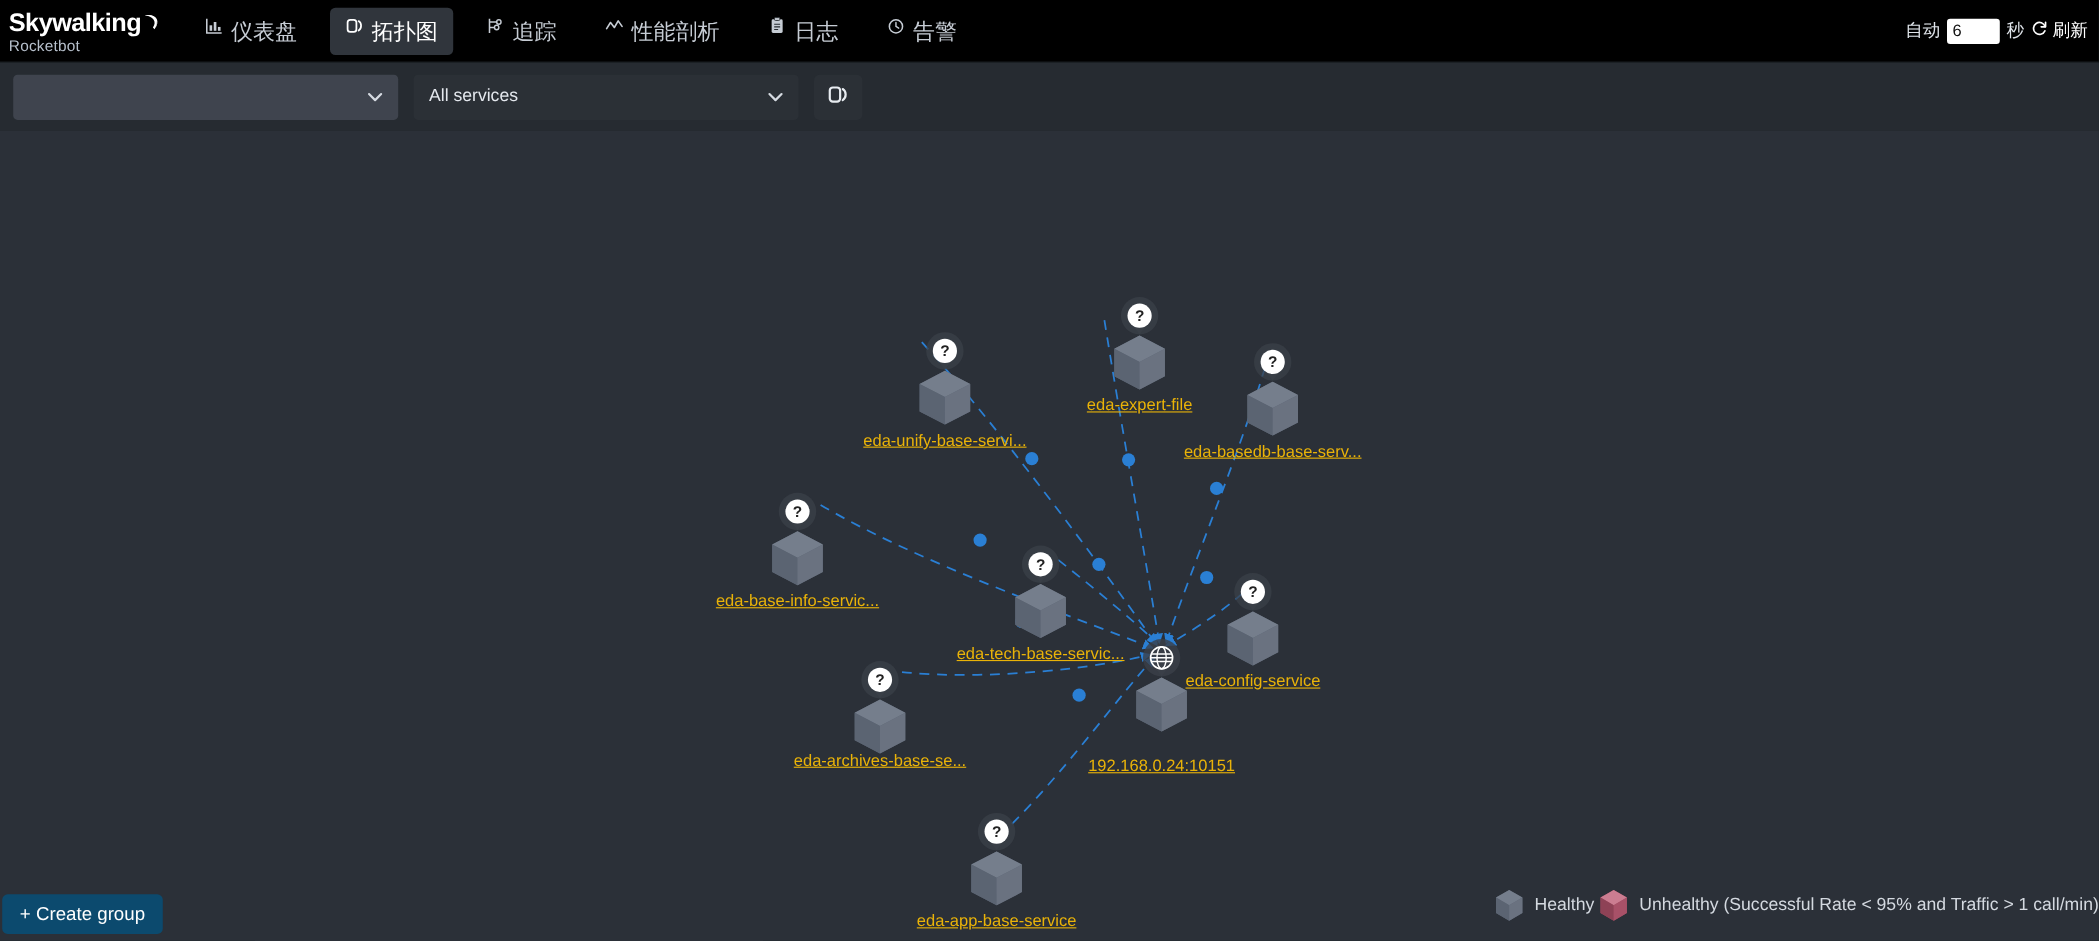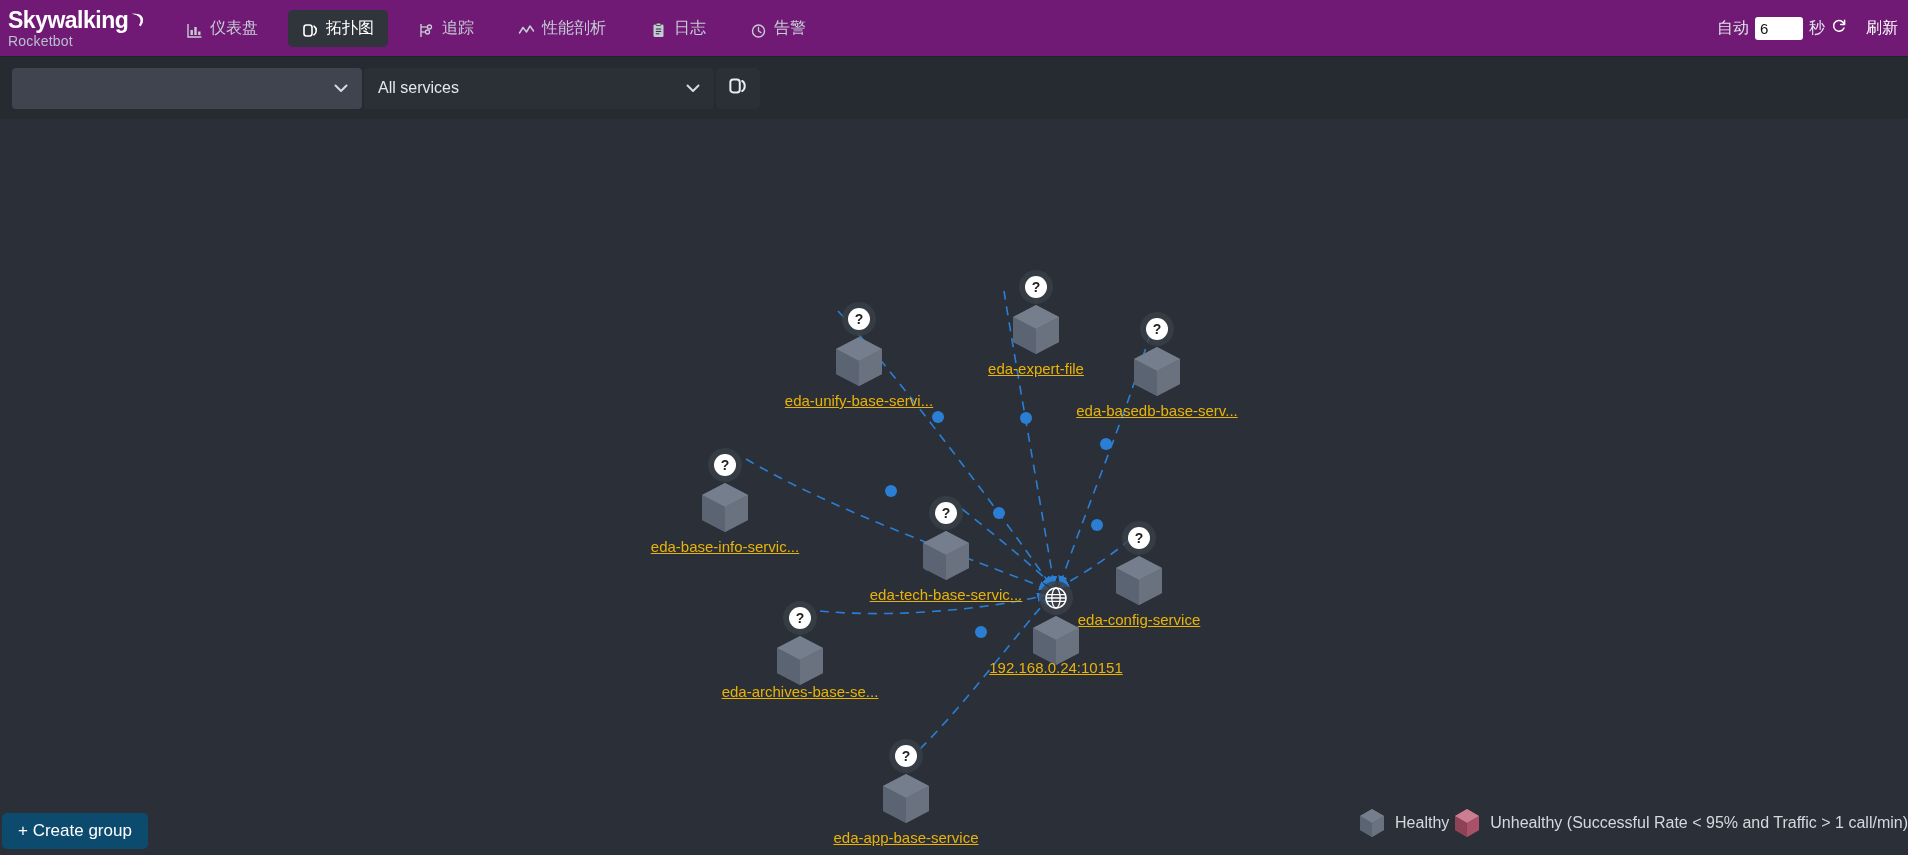--- a/index.html
+++ b/index.html
@@ -7,21 +7,21 @@
     width: 1908px; height: 855px;
     background: #252a2f;
     font-family: "Liberation Sans", sans-serif;
     overflow: hidden;
   }
 
   
   .header {
     position: absolute; top: 0; left: 0;
     width: 1908px; height: 57px;
-    background: #701a75;
+    background: #000000;
     display: flex; align-items: center;
     border-bottom: 1px solid #1f2429;
   }
   .logo-wrap {
     width: 150px; padding-left: 8px;
     display: flex; flex-direction: column; justify-content: center;
     line-height: 1;
   }
   .logo-main {
     font-size: 23px; font-weight: bold; color: #ffffff;
@@ -31,48 +31,48 @@
     display: inline-block; width: 15px; height: 15px;
     position: relative; margin-left: 0px; vertical-align: -2px;
   }
   .logo-moon svg { position: absolute; top: -4px; left: 0; }
   .logo-sub {
     font-size: 14px; color: #b7c0cc; margin-top: 2px; letter-spacing: 0.2px;
   }
 
   .nav { display: flex; align-items: center; margin-left: 22px; height: 100%; }
   .nav-item {
-    display: flex; align-items: flex-end; gap: 7px;
+    display: flex; align-items: flex-start; gap: 7px;
     padding: 8px 14px; border-radius: 5px;
-    color: #c6ccd4; font-size: 16px; cursor: pointer;
+    color: #c6ccd4; font-size: 20px; cursor: pointer;
     margin-right: 16px; white-space: nowrap;
   }
   .nav-item.active { background: #30353c; color: #ffffff; }
   .nav-ico { display: flex; align-items: center; width: 17px; height: 17px; }
 
   .header-right {
     margin-left: auto; display: flex; align-items: center;
     padding-right: 10px; gap: 6px; color: #dfe4ea; font-size: 16px;
   }
   .auto-input {
     width: 48px; height: 23px; background: #ffffff; border: none;
     border-radius: 3px; color: #111; font-size: 15px;
     padding: 0 5px; font-family: "Liberation Sans", sans-serif;
   }
   .refresh-btn {
-    display: flex; gap: 19px;
+    display: flex; gap: 4px;
     color: #ffffff; cursor: pointer; font-size: 16px;
   }
 
   
   .filterbar {
     position: absolute; top: 57px; left: 0;
     width: 1908px; height: 62px;
     background: #262b31;
-    display: flex; align-items: center; padding-left: 12px; gap: 2px;
+    display: flex; align-items: center; padding-left: 12px; gap: 14px;
   }
   .select {
     height: 41px; border-radius: 4px;
     display: flex; align-items: center; justify-content: space-between;
     padding: 0 14px; color: #e4e8ee; font-size: 16px; cursor: pointer;
   }
   .select.sel-group { width: 350px; background: #3f444e; }
   .select.sel-services { width: 350px; background: #2b3036; }
   .chev { color: #d6dbe2; font-size: 13px; font-weight: bold; line-height: 1; }
   .icon-btn {
@@ -411,21 +411,21 @@
         <ellipse cx="40" cy="19" rx="4.2" ry="10" stroke="#ffffff" stroke-width="1.3" fill="none"></ellipse>
         <path d="M30.4 15.6 L49.6 15.6 M30.4 22.4 L49.6 22.4 M30 19 L50 19" stroke="#ffffff" stroke-width="1.3"></path>
       </g>
       <g>
         <path d="M40 37 L63 49 L63 74 L40 86 L17 74 L17 49 Z" fill="#5d6674"></path>
         <path d="M40 37 L63 49 L40 61 L17 49 Z" fill="#757e8c"></path>
         <path d="M17 49 L40 61 L40 86 L17 74 Z" fill="#5b6472"></path>
         <path d="M40 61 L63 49 L63 74 L40 86 Z" fill="#6a7280"></path>
       </g>
     </svg>
-    <div class="node-label" style="top:80px;">192.168.0.24:10151</div>
+    <div class="node-label" style="top:109px;">192.168.0.24:10151</div>
   </div>
 
   <button class="create-group">+ Create group</button>
 
   <div class="legend">
     <div class="legend-item">
       <svg width="28" height="32" viewBox="0 0 28 32">
         <path d="M14 2 L26 9 L26 23 L14 30 L2 23 L2 9 Z" fill="#5d6674"></path>
         <path d="M14 2 L26 9 L14 16 L2 9 Z" fill="#757e8c"></path>
         <path d="M2 9 L14 16 L14 30 L2 23 Z" fill="#5b6472"></path>

